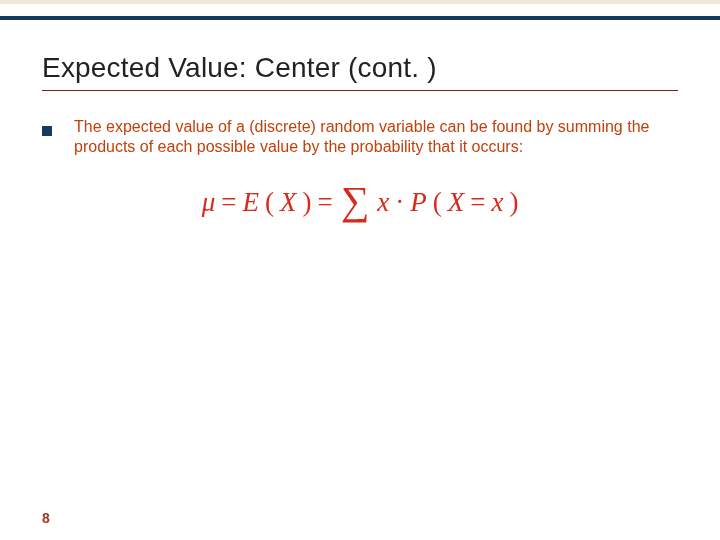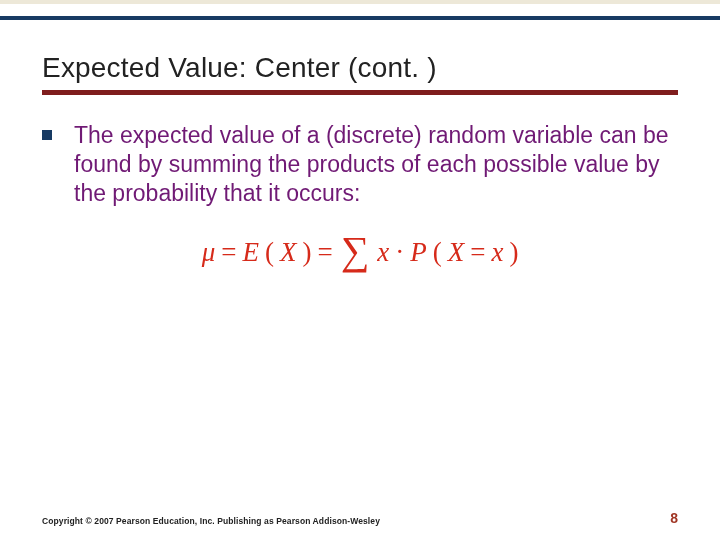--- a/index.html
+++ b/index.html
@@ -25,44 +25,44 @@
   }
   .slide {
     padding: 18px 42px 0 42px;
     box-sizing: border-box;
   }
   .title {
     font-size: 28px;
     color: #222;
     font-weight: 400;
     margin: 14px 0 6px 0;
-    border-bottom: 5px solid #7f1d1d;
+    border-bottom: 1px solid #7f1d1d;
     padding-bottom: 6px;
     letter-spacing: 0.2px;
   }
   .bullets {
     margin-top: 26px;
   }
   .bullet-item {
     display: flex;
     align-items: flex-start;
     margin-bottom: 30px;
   }
   .bullet-marker {
     width: 10px;
     height: 10px;
     background: #173a63;
     margin-top: 9px;
     margin-right: 22px;
     flex-shrink: 0;
   }
   .bullet-text {
-    font-size: 23px;
+    font-size: 16px;
     line-height: 1.25;
-    color: #701a75;
+    color: #c2410c;
   }
   .formula-wrap {
     text-align: center;
     margin: 10px 0 26px 0;
   }
   .formula {
     font-family: "Times New Roman", Times, serif;
     font-style: italic;
     font-size: 27px;
     color: #d62a1a;
@@ -139,15 +139,14 @@
         <span>x</span>
         <span class="upright">)</span>
       </span>
     </div>
 
 
   </div>
 </div>
 
 <div class="footer">
-  <div class="copyright">Copyright © 2007 Pearson Education, Inc. Publishing as Pearson Addison-Wesley</div>
   <div class="page-num">8</div>
 </div>
 
 </body></html>

